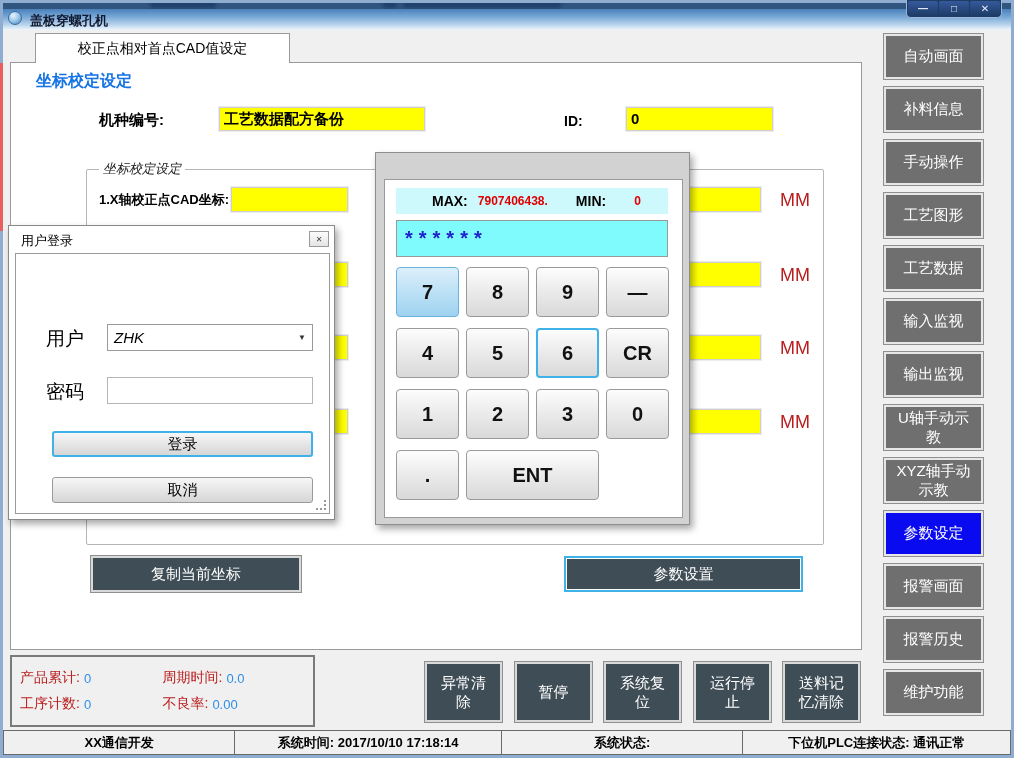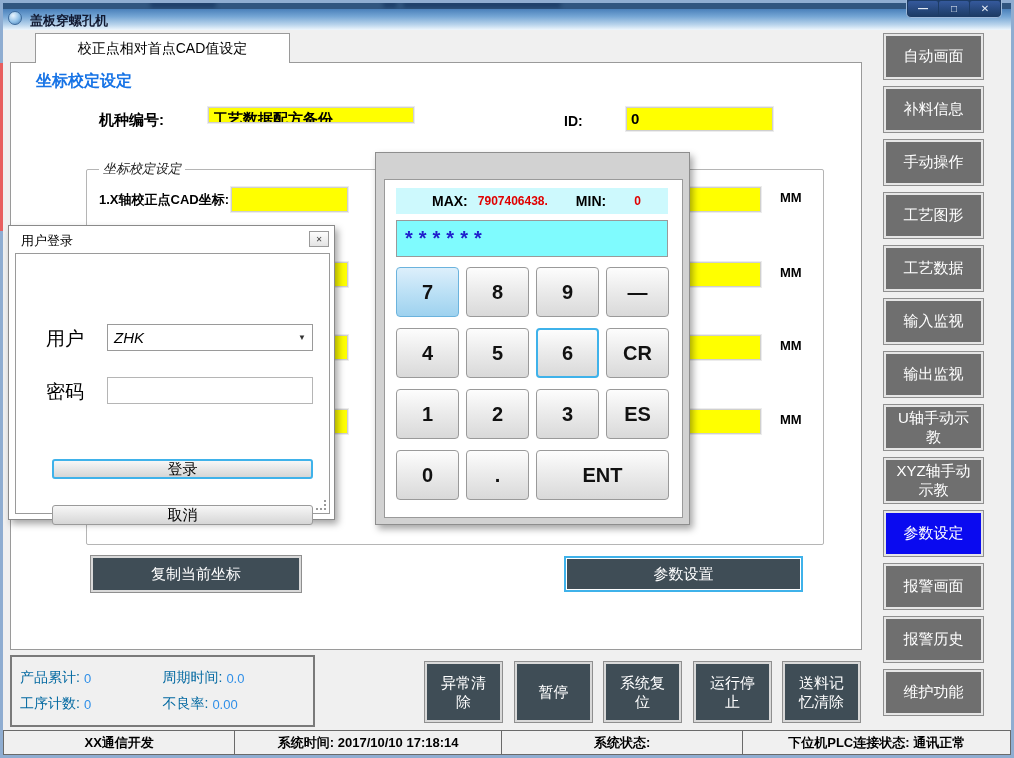--- a/index.html
+++ b/index.html
@@ -33,21 +33,21 @@
   .page-title { position:absolute; left:25px; top:8px; color:#1673e6; font-size:16px; font-weight:bold; }
 
   .lbl { position:absolute; font-size:13px; font-weight:bold; color:#000; }
   .yfield { position:absolute; background:#ffff00; border:1px solid #cfcfcf; box-shadow:0 0 0 1px #ececec;
             font-size:14px; font-weight:bold; color:#000; padding:2px 4px; overflow:hidden; white-space:nowrap; }
 
   .groupbox { position:absolute; left:75px; top:106px; width:738px; height:376px;
               border:1px solid #b5b5b5; border-radius:2px; }
   .gb-legend { position:absolute; left:88px; top:97px; background:#fff; padding:0 4px;
                font-size:13px; font-style:italic; color:#222; }
-  .mm { position:absolute; font-size:13px; font-weight:bold; color:#000000; }
+  .mm { position:absolute; font-size:18px; font-weight:normal; color:#b91c1c; }
 
   .dark-btn { background:#3f4d56; color:#fff; display:flex; align-items:center; justify-content:center;
               text-align:center; border:2px solid #d9d9d9; outline:1px solid #8f8f8f; cursor:default; }
   .copy-btn { position:absolute; left:80px; top:493px; width:210px; height:36px; font-size:15px; }
   .paramset-btn { position:absolute; left:553px; top:493px; width:239px; height:36px; font-size:15px;
                   border:2px solid #3fb2ea; outline:none; box-shadow:inset 0 0 0 1px #fff; }
 
   
   .sidebar-btn { position:absolute; left:884px; width:99px; height:45px; font-size:15px;
                  background:#6f6f6f; color:#fff; display:flex; align-items:center; justify-content:center;
@@ -81,33 +81,33 @@
   .login-title { position:absolute; left:12px; top:6px; font-size:13px; color:#000; }
   .login-close { position:absolute; right:5px; top:5px; width:20px; height:16px; border:1px solid #9a9a9a;
                  background:linear-gradient(#fdfdfd,#e4e4e4); display:flex; align-items:center; justify-content:center;
                  font-size:8px; color:#444; cursor:default; }
   .login-inner { position:absolute; left:6px; top:27px; width:315px; height:261px; background:#fff; border:1px solid #9a9a9a; }
   .login-lbl { position:absolute; font-size:19px; color:#000; }
   .combo { position:absolute; left:91px; top:70px; width:206px; height:27px; border:1px solid #9a9a9a; background:#fff;
            display:flex; align-items:center; padding:0 6px; font-size:15px; font-style:italic; }
   .combo-arrow { position:absolute; right:6px; font-size:8px; color:#333; font-style:normal; }
   .pw-input { position:absolute; left:91px; top:123px; width:206px; height:27px; border:1px solid #b5b5b5; background:#fff; }
-  .dlg-btn { position:absolute; left:36px; width:261px; height:20px;
+  .dlg-btn { position:absolute; left:36px; width:261px; height:26px;
              background:linear-gradient(180deg,#f7f7f7,#e3e3e3 60%,#d6d6d6);
-             display:flex; align-items:center; justify-content:center; font-size:15px; color:#000; cursor:default;margin-top:28px; }
+             display:flex; align-items:center; justify-content:center; font-size:15px; color:#000; cursor:default; }
   .dlg-btn.primary { top:177px; border:2px solid #3fb2ea; border-radius:3px; }
   .dlg-btn.normal { top:223px; border:1px solid #9a9a9a; border-radius:3px; }
   .resize-grip { position:absolute; right:3px; bottom:3px; width:10px; height:10px;
                  border-right:2px dotted #999; border-bottom:2px dotted #999; }
 
   
   .stats { position:absolute; left:10px; top:655px; width:305px; height:72px; background:#f0f0f0;
            border:2px solid #7a7a7a; display:grid; grid-template-columns:1fr 1fr; align-content:space-evenly; padding:4px 8px; }
   .stat-cell { display:flex; align-items:center; font-size:14px; }
-  .stat-label { color:#0369a1; }
+  .stat-label { color:#b91c1c; }
   .stat-value { color:#2f8fe8; margin-left:4px; font-size:13px; }
   .ctl-btn { position:absolute; top:662px; width:77px; height:60px; font-size:15px; line-height:1.3; padding:0 11px; }
 
   .statusbar { position:absolute; left:3px; top:730px; width:1008px; height:25px; background:#f0f0f0;
                border:1px solid #6a6a6a; display:flex; z-index:56; }
   .status-cell { display:flex; align-items:center; justify-content:center; font-size:13px; font-weight:bold;
                  color:#000; border-right:1px solid #6a6a6a; white-space:nowrap; }
   .status-cell:last-child { border-right:none; }
 </style>
 </head>
@@ -130,21 +130,21 @@
     <div class="winbtn">□</div>
     <div class="winbtn">✕</div>
   </div>
 
   <div class="tab">校正点相对首点CAD值设定</div>
 
   <div class="content-panel">
     <div class="page-title">坐标校定设定</div>
 
     <div class="lbl" style="left:88px; top:48px; font-size:15px;">机种编号:</div>
-    <div class="yfield" style="left:197px; top:44px; width:206px; height:16px; font-size:15px;">工艺数据配方备份</div>
+    <div class="yfield" style="left:208px; top:44px; width:206px; height:24px; font-size:15px;">工艺数据配方备份</div>
 
     <div class="lbl" style="left:553px; top:50px; font-size:14px;">ID:</div>
     <div class="yfield" style="left:615px; top:44px; width:147px; height:24px; font-size:15px;">0</div>
 
     <div class="groupbox"></div>
     <div class="gb-legend">坐标校定设定</div>
 
     <div class="lbl" style="left:88px; top:128px;">1.X轴校正点CAD坐标:</div>
     <div class="yfield" style="left:220px; top:124px; width:117px; height:25px;"></div>
     <div class="yfield" style="left:598px; top:124px; width:152px; height:25px;"></div>
@@ -194,21 +194,20 @@
         <div class="key">8</div>
         <div class="key">9</div>
         <div class="key">—</div>
         <div class="key">4</div>
         <div class="key">5</div>
         <div class="key key--focus">6</div>
         <div class="key">CR</div>
         <div class="key">1</div>
         <div class="key">2</div>
         <div class="key">3</div>
-        <div class="key">ES</div>
         <div class="key">0</div>
         <div class="key">.</div>
         <div class="key key--ent">ENT</div>
       </div>
     </div>
   </div>
 
   <div class="login">
     <div class="login-title">用户登录</div>
     <div class="login-close">✕</div>

